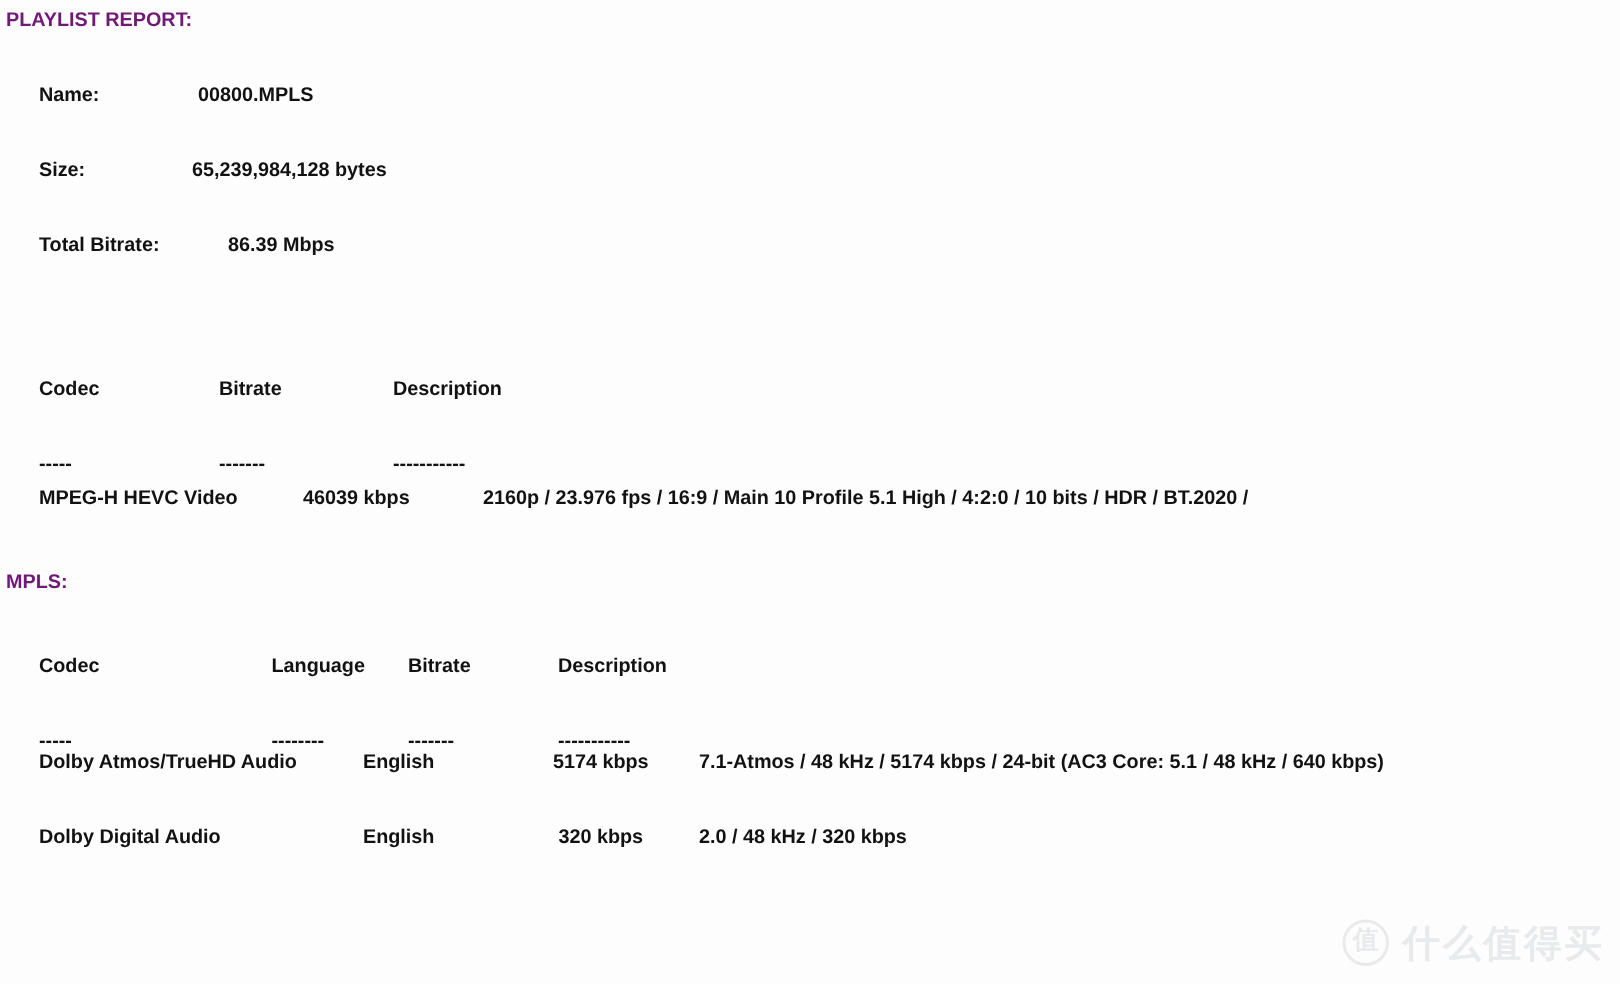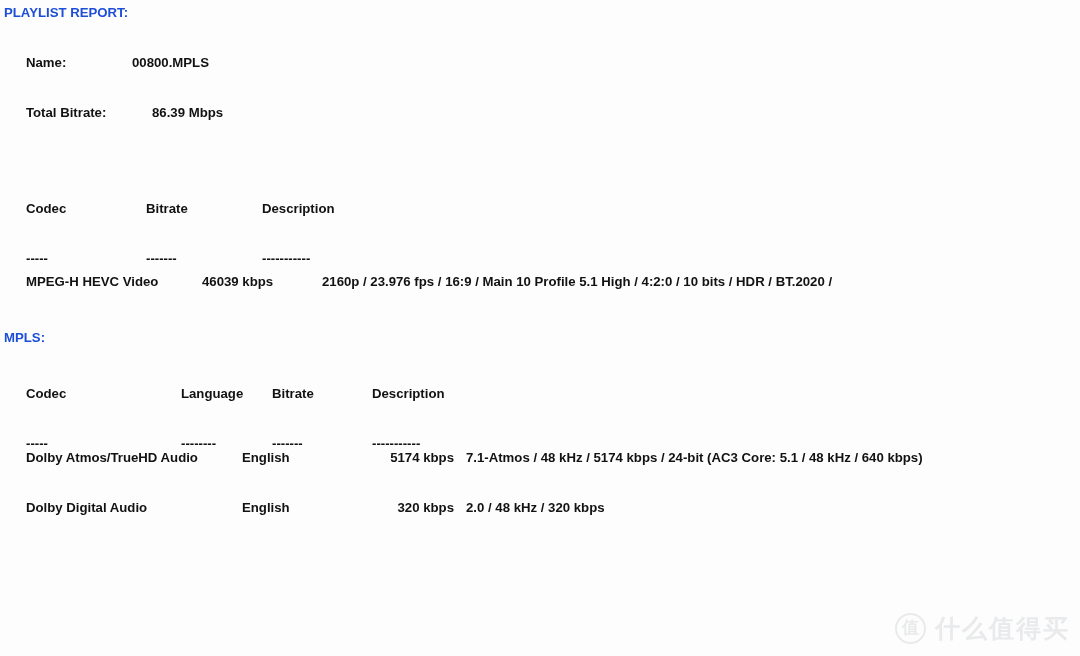--- a/index.html
+++ b/index.html
@@ -39,21 +39,21 @@
 
   .line.blank {
     height: 16.7px;
   }
 
   .section-title {
     font-size: 13.2px;
     font-weight: bold;
     line-height: 16.7px;
     white-space: pre;
-    color: #1d4ed8;
+    color: #701a75;
   }
 
   
   .rule {
     line-height: 14px;
     height: 14px;
   }
 
   
   .row {
@@ -80,21 +80,21 @@
   .v-bitrate { width: 120px; }
   .v-desc    { }
 
   
   .vh-codec   { width: 120px; }
   .vh-bitrate { width: 116px; }
 
   
   .a-codec   { width: 216px; }
   .a-lang    { width: 105px; }
-  .a-bitrate { width: 107px; text-align: right; padding-right: 12px; }
+  .a-bitrate { width: 107px; text-align: center; padding-right: 12px; }
   .a-desc    { }
 
   .ah-codec   { width: 155px; }
   .ah-lang    { width: 91px; }
   .ah-bitrate { width: 100px; }
 
   .watermark {
     position: absolute;
     right: 10px;
     bottom: 12px;
@@ -132,20 +132,23 @@
 <div id="report">
 
   <div class="section-title">PLAYLIST REPORT:</div>
   <div class="line blank"></div>
 
   <div>
     <div class="row">
       <span class="col meta-label">Name:</span><span class="col meta-value">00800.MPLS</span>
     </div>
     <div class="row">
+      <span class="col meta-label">Size:</span><span class="col meta-value" style="margin-left:-4px">65,239,984,128 bytes</span>
+    </div>
+    <div class="row">
       <span class="col meta-label">Total Bitrate:</span><span class="col meta-value" style="margin-left:20px">86.39 Mbps</span>
     </div>
   </div>
 
   <div class="line blank"></div>
   <div class="line blank" style="height:6px"></div>
 
   <div>
     <div class="line blank"></div>
     <div class="line blank" style="height:6px"></div>

